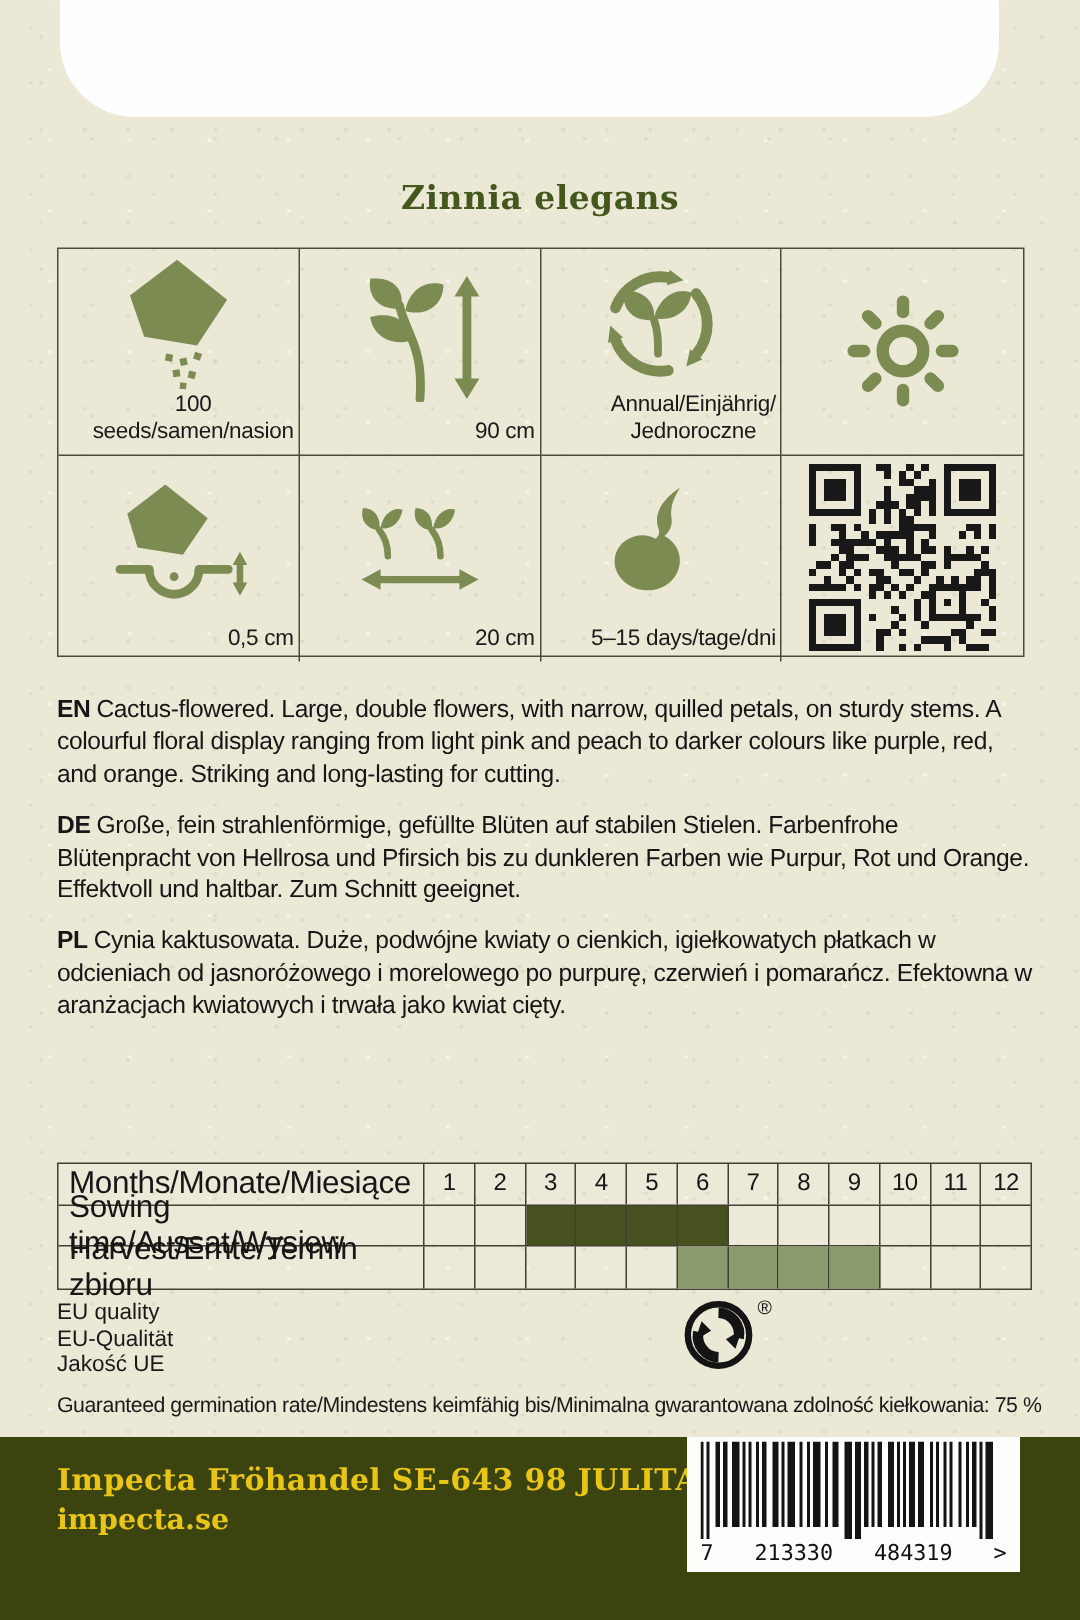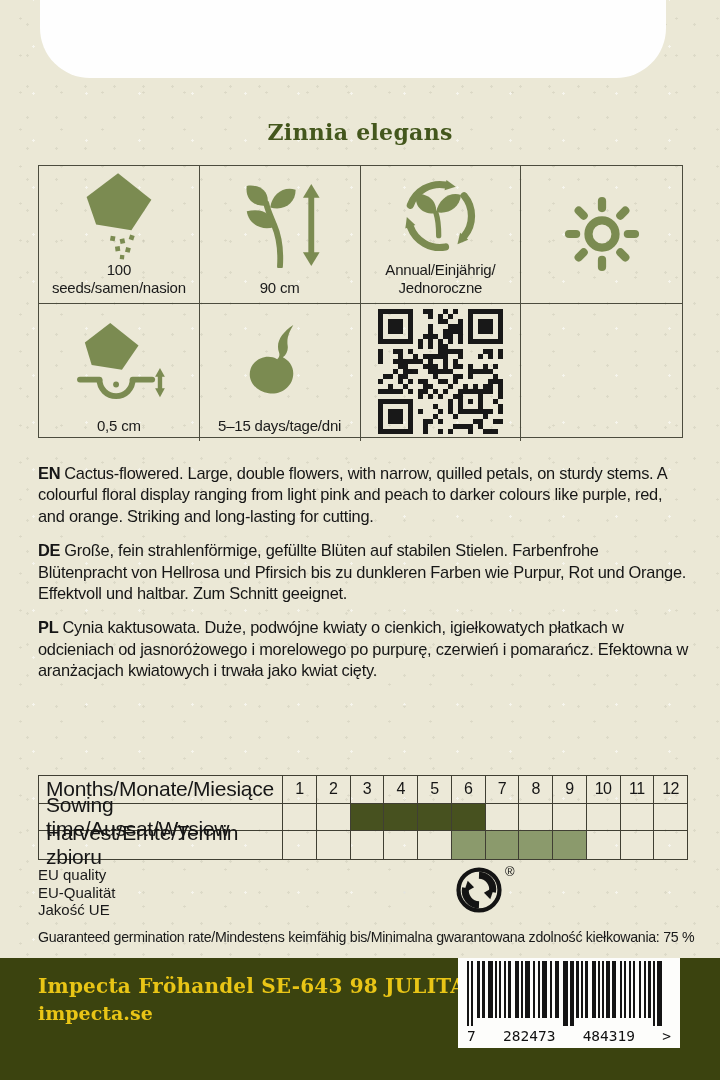--- a/index.html
+++ b/index.html
@@ -14,21 +14,21 @@
     background-size:41px 37px,29px 31px,53px 47px;
     background-position:0 0,13px 9px,7px 23px}
   .cutout{position:absolute;left:40px;top:-46px;width:626px;height:124px;background:#fefefe;border-radius:0 0 50px 50px}
   .title{position:absolute;top:119px;left:0;width:100%;text-align:center;
     font-family:"DejaVu Serif",serif;font-weight:bold;font-size:22px;color:#44571d;letter-spacing:.3px}
   
   .grid{position:absolute;left:38px;top:165px;width:645px;height:273px;
     display:grid;grid-template-columns:repeat(4,1fr);grid-template-rows:1fr 1fr;
     border:1.5px solid #4c4c3e}
   .cell{border-right:1.5px solid #4c4c3e;border-bottom:1.5px solid #4c4c3e;
-    display:flex;flex-direction:column;align-items:center;padding:5px 3px 7px}
+    display:flex;flex-direction:column;align-items:flex-end;padding:5px 3px 7px}
   .cell:nth-child(4n){border-right:none}
   .cell:nth-child(n+5){border-bottom:none}
   .art{flex:1;display:flex;align-items:center;justify-content:center;width:100%}
   .lbl{font-size:15px;line-height:17.5px;text-align:center;white-space:pre-line;color:#1a1a1a;letter-spacing:-.2px}
   
   .descs{position:absolute;left:38px;top:451px;width:650px}
   .descs p{font-size:16.4px;line-height:21.4px;color:#161616;letter-spacing:-.25px;margin:12px 0 13px}
   .descs b{margin-right:4px}
   
   .cal{position:absolute;left:38px;top:775px;width:650px;border:1.5px solid #403f33;background:rgba(255,255,255,.06)}
@@ -154,20 +154,42 @@
             <circle cx="44" cy="63" r="3"></circle>
             <line x1="89" y1="53" x2="89" y2="69" stroke="#7b8b51" stroke-width="4.5"></line>
             <path d="M89 46 L94 55 L84 55 Z"></path>
             <path d="M89 76 L84 67 L94 67 Z"></path>
           </g>
         </svg>
       </div>
       <div class="lbl">0,5 cm</div>
     </div>
 
+    <div class="cell">
+      <div class="art">
+        <svg width="88" height="74" viewBox="0 0 88 76">
+          <g fill="#7b8b51">
+            <g>
+              <path d="M22 46 C22 38 20 33 16 28" stroke="#7b8b51" stroke-width="4.5" fill="none" stroke-linecap="round"></path>
+              <path d="M16 28 C8 28 2.5 21 5 13 C13 13 17.5 20 16 28 Z"></path>
+              <path d="M17 27 C18 18 25 12 32 14 C31 22 25 28 17 27 Z"></path>
+            </g>
+            <g transform="translate(36,0)">
+              <path d="M22 46 C22 38 20 33 16 28" stroke="#7b8b51" stroke-width="4.5" fill="none" stroke-linecap="round"></path>
+              <path d="M16 28 C8 28 2.5 21 5 13 C13 13 17.5 20 16 28 Z"></path>
+              <path d="M17 27 C18 18 25 12 32 14 C31 22 25 28 17 27 Z"></path>
+            </g>
+            <line x1="15" y1="62" x2="73" y2="62" stroke="#7b8b51" stroke-width="5"></line>
+            <polygon points="4,62 17,55 17,69"></polygon>
+            <polygon points="84,62 71,55 71,69"></polygon>
+          </g>
+        </svg>
+      </div>
+      <div class="lbl">20 cm</div>
+    </div>
 
     <div class="cell">
       <div class="art">
         <svg width="72" height="80" viewBox="0 0 76 84">
           <path fill="#7b8b51" d="M52 2 C40 10 33 20 37 31 C38 34 37 36 35 38 C25 32 11 37 7 48 C3 60 12 72 26 74 C40 76 52 66 52 53 C52 45 47 39 41 36 C45 33 47 28 46 23 C45 15 48 9 52 2 Z"></path>
         </svg>
       </div>
       <div class="lbl">5–15 days/tage/dni</div>
     </div>
 
@@ -584,20 +606,20 @@
           <span class="bar" style="width: 2px; margin-right: 2px;"></span>
           <span class="bar" style="width: 2px; margin-right: 4px;"></span>
           <span class="bar" style="width: 2px; margin-right: 3px;"></span>
           <span class="bar" style="width: 2px; margin-right: 2px;"></span>
           <span class="bar" style="width: 3px; margin-right: 2px;"></span>
           <span class="bar tall" style="width: 2px; margin-right: 2px;"></span>
           <span class="bar tall" style="width: 5px; margin-right: 4px;"></span>
         </div>
       <div class="bdigits" id="barcode-digits">
           <span>7</span>
-          <span>282473</span>
+          <span>213330</span>
           <span>484319</span>
           <span>&gt;</span>
         </div>
     </div>
   </div>
 
 </div>
 
 </body></html>

